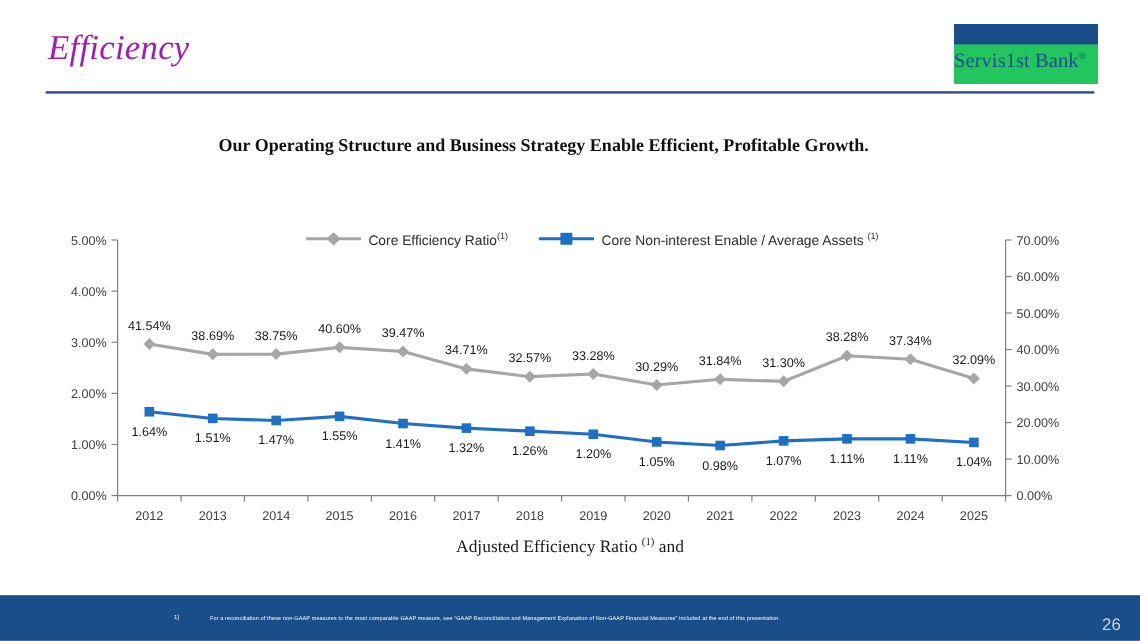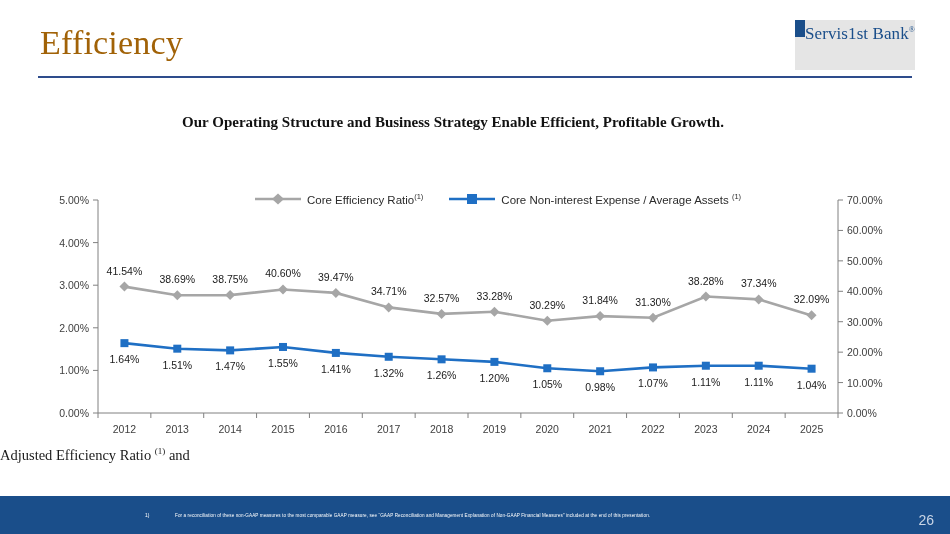--- a/index.html
+++ b/index.html
@@ -19,40 +19,42 @@
     width: 950px;
     height: 534px;
     background: #ffffff;
   }
   
   .slide-title {
     position: absolute;
     left: 40px;
     top: 24px;
     font-family: "Liberation Serif", serif;
-    font-size: 34px;
-    color: #a16207;
+    font-size: 29px;
+    color: #a21caf;
     letter-spacing: 0.2px;
+    font-style: italic;
   }
   .header-rule {
     position: absolute;
     left: 38px;
     top: 76px;
     width: 874px;
     height: 2px;
     background: #2e4c8c;
   }
   .logo-box {
     position: absolute;
     left: 795px;
     top: 20px;
     width: 120px;
     height: 50px;
-    background: #e5e5e5;
+    background: #22c55e;
     display: flex;
+    flex-direction: column;
   }
   .logo-bar {
     width: 120px;
     height: 17px;
     background: #1a4e8a;
   }
   .logo-text {
     margin-top: 4px;
     font-family: "Liberation Serif", serif;
     font-size: 17px;
@@ -109,21 +111,21 @@
   .legend-label sup {
     font-size: 7.5px;
   }
 
   
   .x-caption {
     position: absolute;
     left: 0;
     top: 441px;
     width: 950px;
-    text-align: left;
+    text-align: center;
     font-family: "Liberation Serif", serif;
     font-size: 14.5px;
     color: #1a1a1a;
     line-height: 21px;
   }
   .x-caption sup {
     font-size: 9px;
   }
 
   
@@ -187,21 +189,21 @@
           <line x1="0" y1="6" x2="46" y2="6" stroke="#a6a6a6" stroke-width="2.5"></line>
           <polygon points="23,0.5 29,6 23,11.5 17,6" fill="#a6a6a6"></polygon>
         </svg>
         <span class="legend-label"><span>Core Efficiency Ratio</span><sup>(1)</sup></span>
       </div>
       <div class="legend-item">
         <svg width="46" height="12">
           <line x1="0" y1="6" x2="46" y2="6" stroke="#1f6fc4" stroke-width="2.5"></line>
           <rect x="18" y="1" width="10" height="10" fill="#1f6fc4"></rect>
         </svg>
-        <span class="legend-label"><span>Core Non-interest Expense / Average Assets</span> <sup>(1)</sup></span>
+        <span class="legend-label"><span>Core Non-interest Enable / Average Assets</span> <sup>(1)</sup></span>
       </div>
     </div>
 
     <svg class="chart-svg" id="chart" width="950" height="260">
         <line x1="98" y1="20" x2="98" y2="233" stroke="#808080" stroke-width="1"></line>
         <line x1="838" y1="20" x2="838" y2="233" stroke="#808080" stroke-width="1"></line>
         <line x1="98" y1="233" x2="838" y2="233" stroke="#808080" stroke-width="1"></line>
         <line x1="93" y1="233" x2="98" y2="233" stroke="#808080" stroke-width="1"></line>
         <text x="89" y="237" text-anchor="end" font-size="10.5" fill="#404040">0.00%</text>
         <line x1="93" y1="190.4" x2="98" y2="190.4" stroke="#808080" stroke-width="1"></line>

